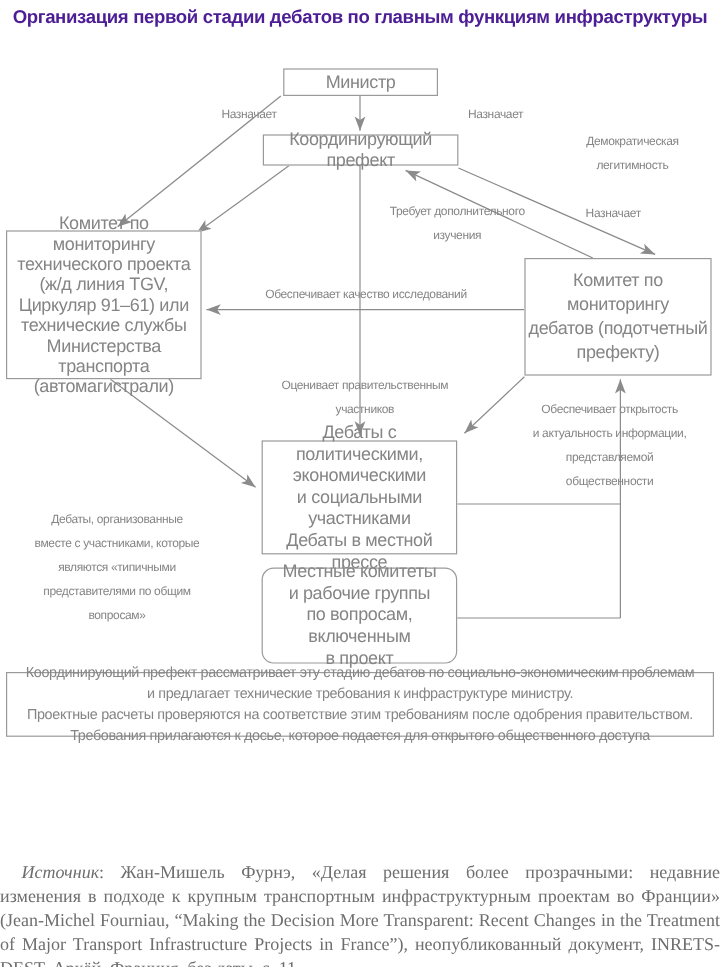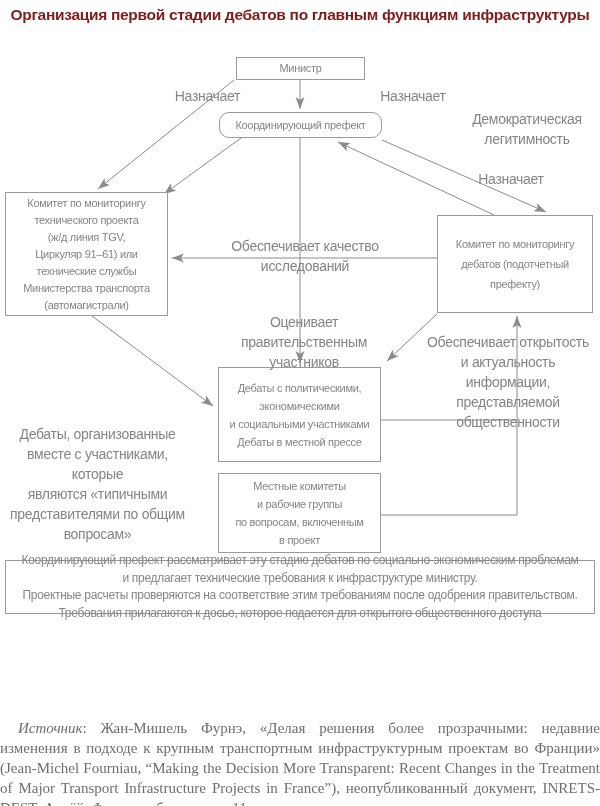--- a/index.html
+++ b/index.html
@@ -1,32 +1,32 @@
 <!DOCTYPE html>
 <html><head>
 <meta charset="utf-8">
 <style>
   html,body{margin:0;padding:0;background:#ffffff;}
   .page{position:relative;width:600px;height:806px;background:#fff;overflow:hidden;
         font-family:"Liberation Sans",sans-serif;}
   .title{position:absolute;left:0;top:6px;width:600px;text-align:center;
-         font-weight:bold;font-size:15.5px;color:#7f1d1d;letter-spacing:-0.3px;}
+         font-weight:bold;font-size:15.5px;color:#4c1d95;letter-spacing:-0.3px;}
   svg.connectors{position:absolute;left:0;top:0;z-index:1;}
   .node{position:absolute;box-sizing:border-box;border:1px solid #9a9a9a;background:#fff;
         display:flex;align-items:center;justify-content:center;text-align:center;
-        color:#858585;font-size:11px;line-height:17px;letter-spacing:-0.3px;
+        color:#858585;font-size:15px;line-height:17px;letter-spacing:-0.3px;
         white-space:pre-line;z-index:2;}
-  .lbl{position:absolute;text-align:center;color:#858585;font-size:14px;line-height:20px;
+  .lbl{position:absolute;text-align:center;color:#858585;font-size:10px;line-height:20px;
        letter-spacing:-0.3px;white-space:pre-line;z-index:3;}
   .n-minister{left:236px;top:57px;width:129px;height:23px;}
-  .n-prefect{left:219px;top:112px;width:163px;height:26px;border-radius:10px;}
+  .n-prefect{left:219px;top:112px;width:163px;height:26px;}
   .n-tech{left:5px;top:192px;width:163px;height:124px;}
   .n-debcom{left:437px;top:215px;width:156px;height:98px;line-height:20px;}
   .n-debates{left:218px;top:367px;width:163px;height:95px;line-height:18px;}
-  .n-local{left:218px;top:473px;width:163px;height:80px;line-height:18px;}
+  .n-local{left:218px;top:473px;width:163px;height:80px;line-height:18px;border-radius:10px;}
   .n-note{left:5px;top:560px;width:590px;height:54px;font-size:12px;line-height:17.5px;}
   .l-app-left{left:160px;top:86px;width:95px;}
   .l-app-topright{left:368px;top:86px;width:90px;}
   .l-rat{left:5px;top:111px;width:145px;}
   .l-leg{left:452px;top:109px;width:150px;}
   .l-resp{left:131px;top:150px;width:130px;}
   .l-req{left:303px;top:167px;width:156px;}
   .l-app-right{left:478px;top:169px;width:66px;}
   .l-quality{left:196px;top:236px;width:218px;}
   .l-dossier{left:30px;top:319px;width:140px;}
@@ -92,20 +92,22 @@
 в проект</div>
   <div class="node n-note">Координирующий префект рассматривает эту стадию дебатов по социально-экономическим проблемам
 и предлагает технические требования к инфраструктуре министру.
 Проектные расчеты проверяются на соответствие этим требованиям после одобрения правительством.
 Требования прилагаются к досье, которое подается для открытого общественного доступа</div>
 
   <div class="lbl l-app-left">Назначает</div>
   <div class="lbl l-app-topright">Назначает</div>
   <div class="lbl l-leg">Демократическая
 легитимность</div>
+  <div class="lbl l-req">Требует дополнительного
+изучения</div>
   <div class="lbl l-app-right">Назначает</div>
   <div class="lbl l-quality">Обеспечивает качество исследований</div>
   <div class="lbl l-eval">Оценивает правительственным
 участников</div>
   <div class="lbl l-open">Обеспечивает открытость
 и актуальность информации,
 представляемой
 общественности</div>
   <div class="lbl l-deborg">Дебаты, организованные
 вместе с участниками, которые

